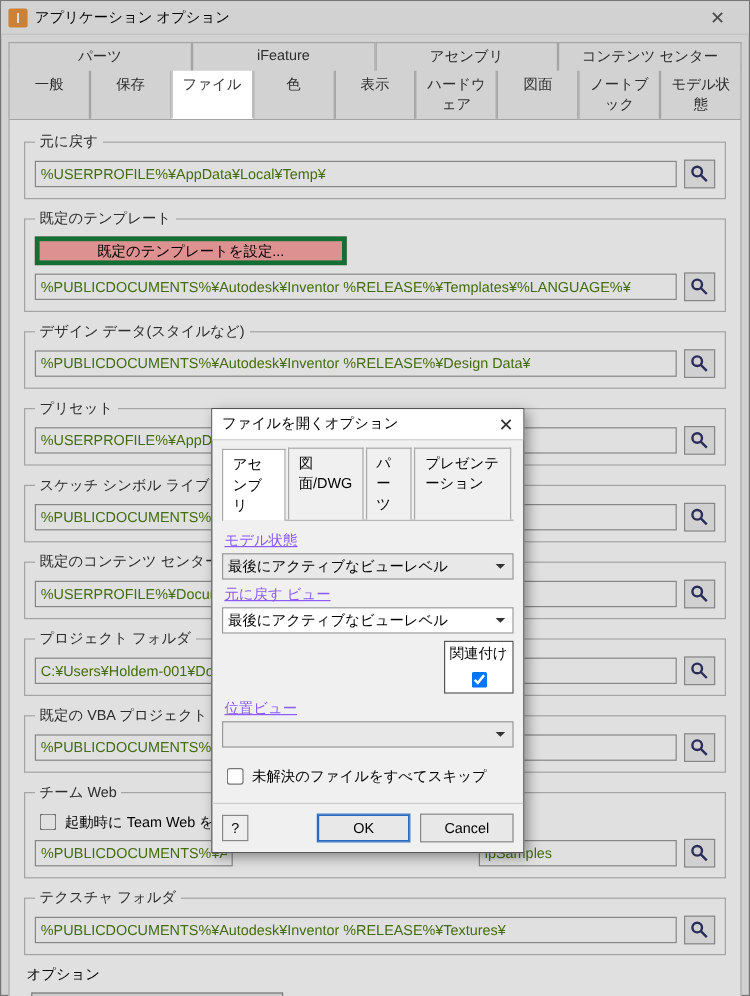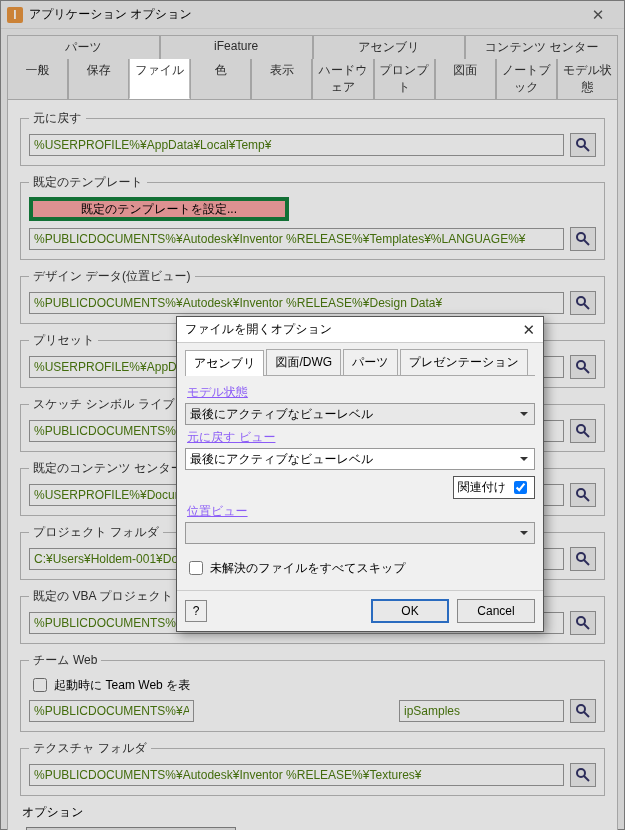--- a/index.html
+++ b/index.html
@@ -31,32 +31,32 @@
   .chk input { width: 14px; height: 14px; }
 
   .options-area { margin-top: 6px; }
   .opt-btn { width: 210px; height: 24px; border: 1px solid #888; background: #e8e8e8; display: flex; align-items: center; justify-content: center; margin: 0 0 6px 6px; cursor: pointer; }
   .opt-btn.highlight { outline: 2px solid #fff; outline-offset: 1px; }
 
   
   .dim { position: absolute; inset: 0; background: rgba(0,0,0,0.12); }
 
   
-  .dialog { position: absolute; left: 176px; top: 316px; width: 368px; background: #f0f0f0; border: 1px solid #555; box-shadow: 3px 3px 10px rgba(0,0,0,0.4); }
+  .dialog { position: absolute; left: 176px; top: 340px; width: 261px; background: #f0f0f0; border: 1px solid #555; box-shadow: 3px 3px 10px rgba(0,0,0,0.4); }
   .dialog .dlg-title { height: 26px; display: flex; align-items: center; padding: 0 8px; background: #fff; border-bottom: 1px solid #ccc; }
   .dialog .dlg-close { margin-left: auto; font-size: 15px; color: #333; cursor: pointer; }
   .dialog .dlg-body { padding: 6px 8px 8px 8px; }
   .dtabs { display: flex; border-bottom: 1px solid #aaa; margin-bottom: 8px; }
   .dtab { padding: 4px 8px; border: 1px solid #aaa; border-bottom: none; margin-right: 2px; background: #f0f0f0; cursor: pointer; }
   .dtab.active { background: #fff; position: relative; top: 1px; }
   .field-label { margin: 4px 0 2px 2px; display: block; color: #8b5cf6; text-decoration: underline; }
   .combo { width: 100%; height: 22px; border: 1px solid #999; background: #e8e8e8; padding: 2px 18px 2px 4px; position: relative; display: flex; align-items: center; }
   .combo::after { content: ""; position: absolute; right: 6px; top: 8px; border: 4px solid transparent; border-top-color: #333; }
   .assoc { display: flex; align-items: center; justify-content: flex-end; gap: 4px; margin: 6px 0 4px 0; }
-  .assoc .box { border: 1px solid #555; padding: 1px 4px; display: flex; align-items: center; gap: 4px; background: #fff; }
+  .assoc .box { border: 1px solid #555; padding: 1px 4px; display: flex; align-items: center; gap: 4px; background: #fff; flex-direction: column; }
   .dlg-foot { display: flex; align-items: center; padding: 8px; border-top: 1px solid #ccc; gap: 8px; }
   .dlg-foot .help { width: 22px; height: 22px; border: 1px solid #888; background: #eee; display: flex; align-items: center; justify-content: center; cursor: pointer; }
   .dlg-foot .spacer { flex: 1; }
   .dlg-btn { width: 78px; height: 24px; border: 1px solid #888; background: #e8e8e8; display: flex; align-items: center; justify-content: center; cursor: pointer; }
   .dlg-btn.primary { border: 1px solid #2a6bbf; box-shadow: 0 0 0 1px #2a6bbf inset; }
 </style>
 </head>
 <body>
 
 <div class="main-window">
@@ -73,21 +73,20 @@
       <div class="tab">アセンブリ</div>
       <div class="tab">コンテンツ センター</div>
     </div>
     <div class="tabs-row bottom">
       <div class="tab">一般</div>
       <div class="tab">保存</div>
       <div class="tab active">ファイル</div>
       <div class="tab">色</div>
       <div class="tab">表示</div>
       <div class="tab">ハードウェア</div>
-      <div class="tab">プロンプト</div>
       <div class="tab">図面</div>
       <div class="tab">ノートブック</div>
       <div class="tab">モデル状態</div>
     </div>
 
     <div class="tab-body">
 
       <fieldset>
         <legend>元に戻す</legend>
         <div class="path-row">
@@ -109,21 +108,21 @@
           <div class="browse-btn">
               <svg viewBox="0 0 16 16">
                 <circle cx="6" cy="6" r="4" fill="none" stroke="#336" stroke-width="2"></circle>
                 <line x1="9" y1="9" x2="14" y2="14" stroke="#336" stroke-width="2"></line>
               </svg>
             </div>
         </div>
       </fieldset>
 
       <fieldset>
-        <legend>デザイン データ(位置ビュー)</legend>
+        <legend>デザイン データ(スタイルなど)</legend>
         <div class="path-row">
           <input class="path-input" value="%PUBLICDOCUMENTS%¥Autodesk¥Inventor %RELEASE%¥Design Data¥" style="">
           <div class="browse-btn">
               <svg viewBox="0 0 16 16">
                 <circle cx="6" cy="6" r="4" fill="none" stroke="#336" stroke-width="2"></circle>
                 <line x1="9" y1="9" x2="14" y2="14" stroke="#336" stroke-width="2"></line>
               </svg>
             </div>
         </div>
       </fieldset>

